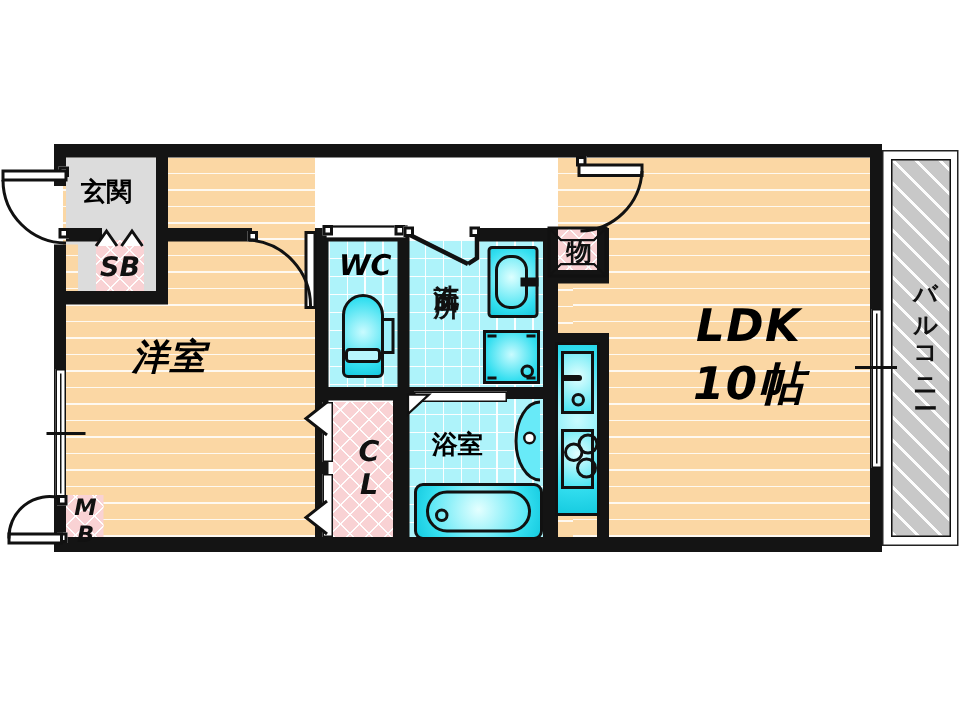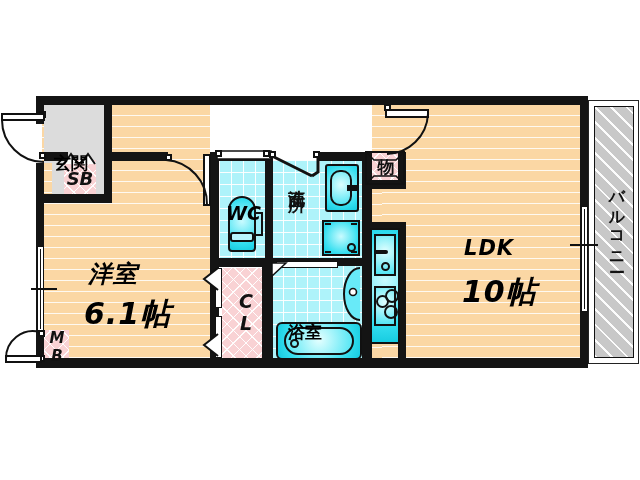--- a/index.html
+++ b/index.html
@@ -40,21 +40,21 @@
   
   .balcony{
     position:absolute;box-sizing:border-box;
     background-color:#c8c8c8;
     background-image:repeating-linear-gradient(45deg, rgba(255,255,255,0.95) 0 2px, rgba(255,255,255,0) 2px 11px);
     border:1px solid #111;
   }
 
   
   .lbl{position:absolute;color:#000;font-weight:bold;white-space:nowrap;
-       font-family:"DejaVu Sans","Liberation Sans",sans-serif;margin-top:36px;}
+       font-family:"DejaVu Sans","Liberation Sans",sans-serif;}
   .lbl-room{font-style:italic;letter-spacing:1px;}
   .lbl-tag{position:absolute;display:flex;align-items:center;justify-content:center;
            font-weight:bold;color:#111;box-sizing:border-box;}
 
   
   .vtext{position:absolute;writing-mode:vertical-rl;text-orientation:upright;
          font-weight:bold;color:#111;letter-spacing:3px;}
 
   
   .fx{position:absolute;box-sizing:border-box;border:2px solid #111;}
@@ -236,23 +236,22 @@
   <div class="fx" style="left:374px;top:234px;width:22px;height:42px;background:radial-gradient(circle at 50% 40%, #e2ffff, #4ae4f3);"></div>
   <div class="bar" style="left:374px;top:250px;width:14px;height:4px;border-radius:2px;"></div>
   <div class="dot" style="left:381px;top:262px;width:5px;height:5px;"></div>
 
   <div class="fx" style="left:374px;top:286px;width:22px;height:40px;background:radial-gradient(circle at 50% 40%, #e2ffff, #4ae4f3);"></div>
   <div class="dot" style="left:376px;top:295px;width:9px;height:9px;"></div>
   <div class="dot" style="left:385px;top:289px;width:10px;height:10px;"></div>
   <div class="dot" style="left:384px;top:305px;width:10px;height:10px;"></div>
 
   <div class="lbl lbl-room" style="left:88px;top:222px;font-size:24px;">洋室</div>
-  <div class="lbl lbl-room" style="left:84px;top:258px;font-size:30px;">6.1帖</div>
-
-  <div class="lbl lbl-room" style="left:464px;top:200px;font-size:21px;">LDK</div>
+
+  <div class="lbl lbl-room" style="left:464px;top:200px;font-size:30px;">LDK</div>
   <div class="lbl lbl-room" style="left:462px;top:236px;font-size:30px;">10帖</div>
 
   <div class="lbl" style="left:226px;top:166px;font-size:19px;font-style:italic;">WC</div>
 
   <div class="vtext" style="left:286px;top:176px;font-size:17px;">洗面所</div>
 
   <div class="lbl" style="left:288px;top:285px;font-size:17px;">浴室</div>
 
   <div class="lbl" style="left:54px;top:116px;font-size:17px;">玄関</div>
 

